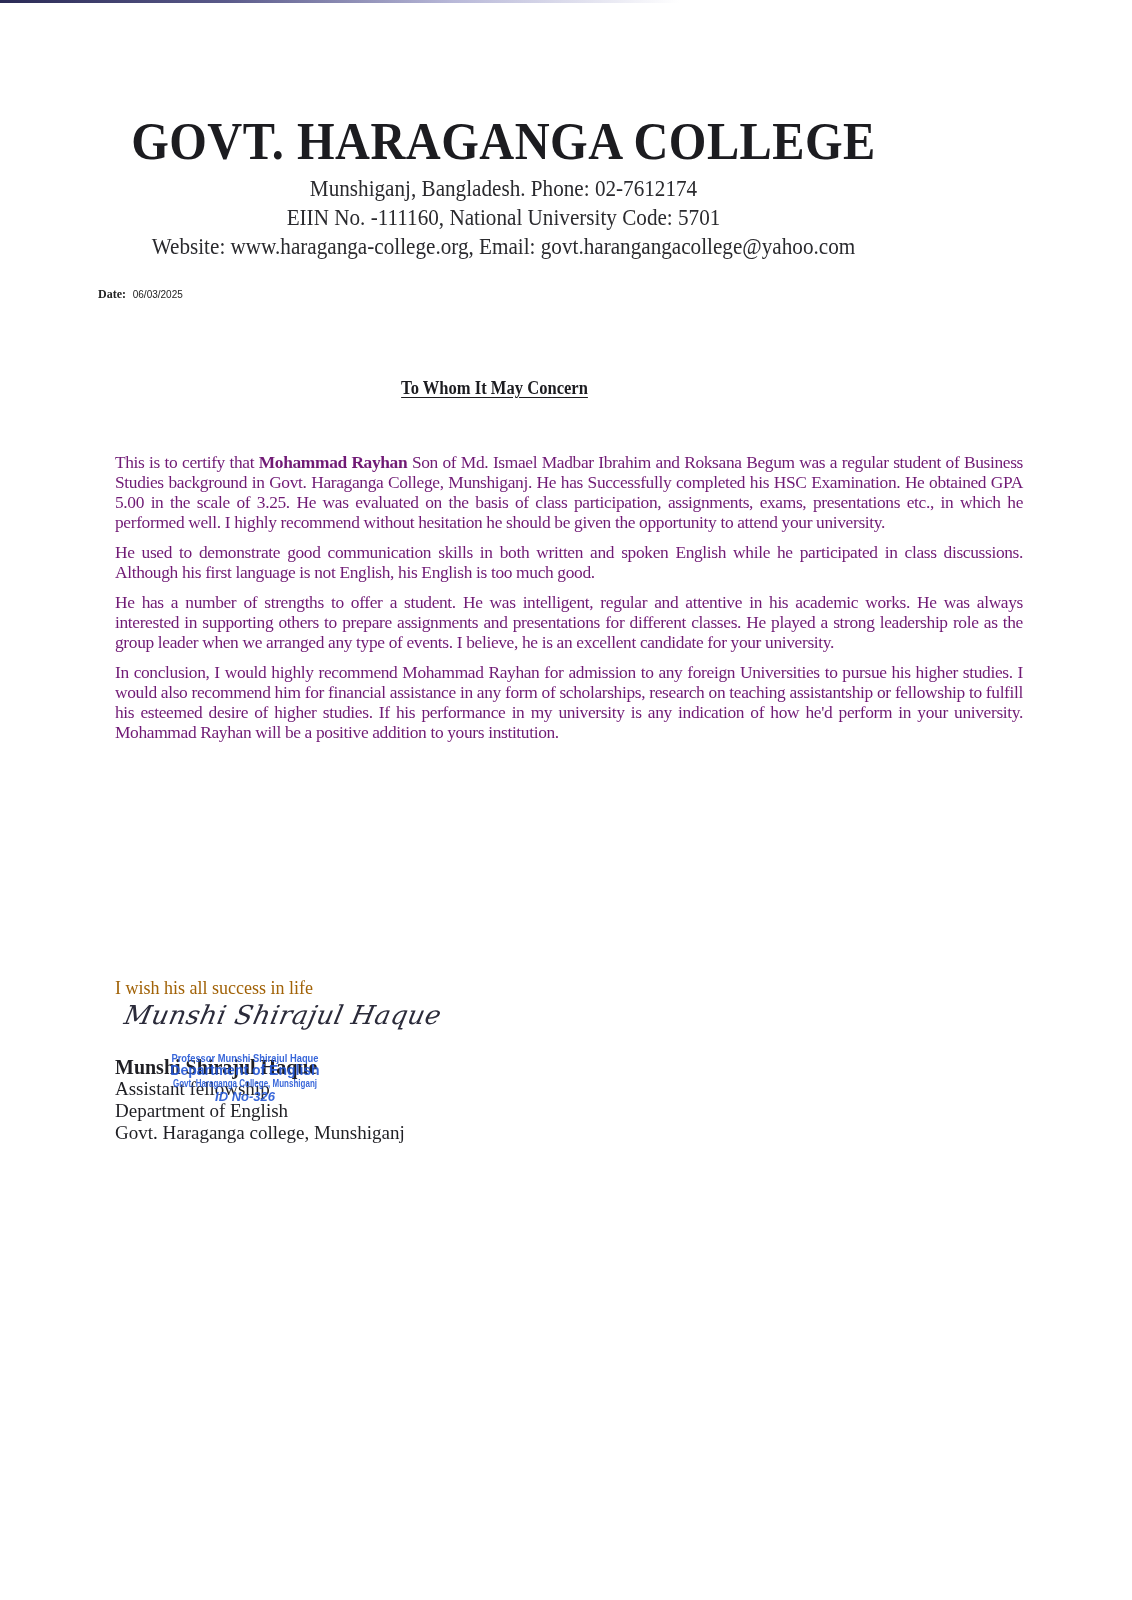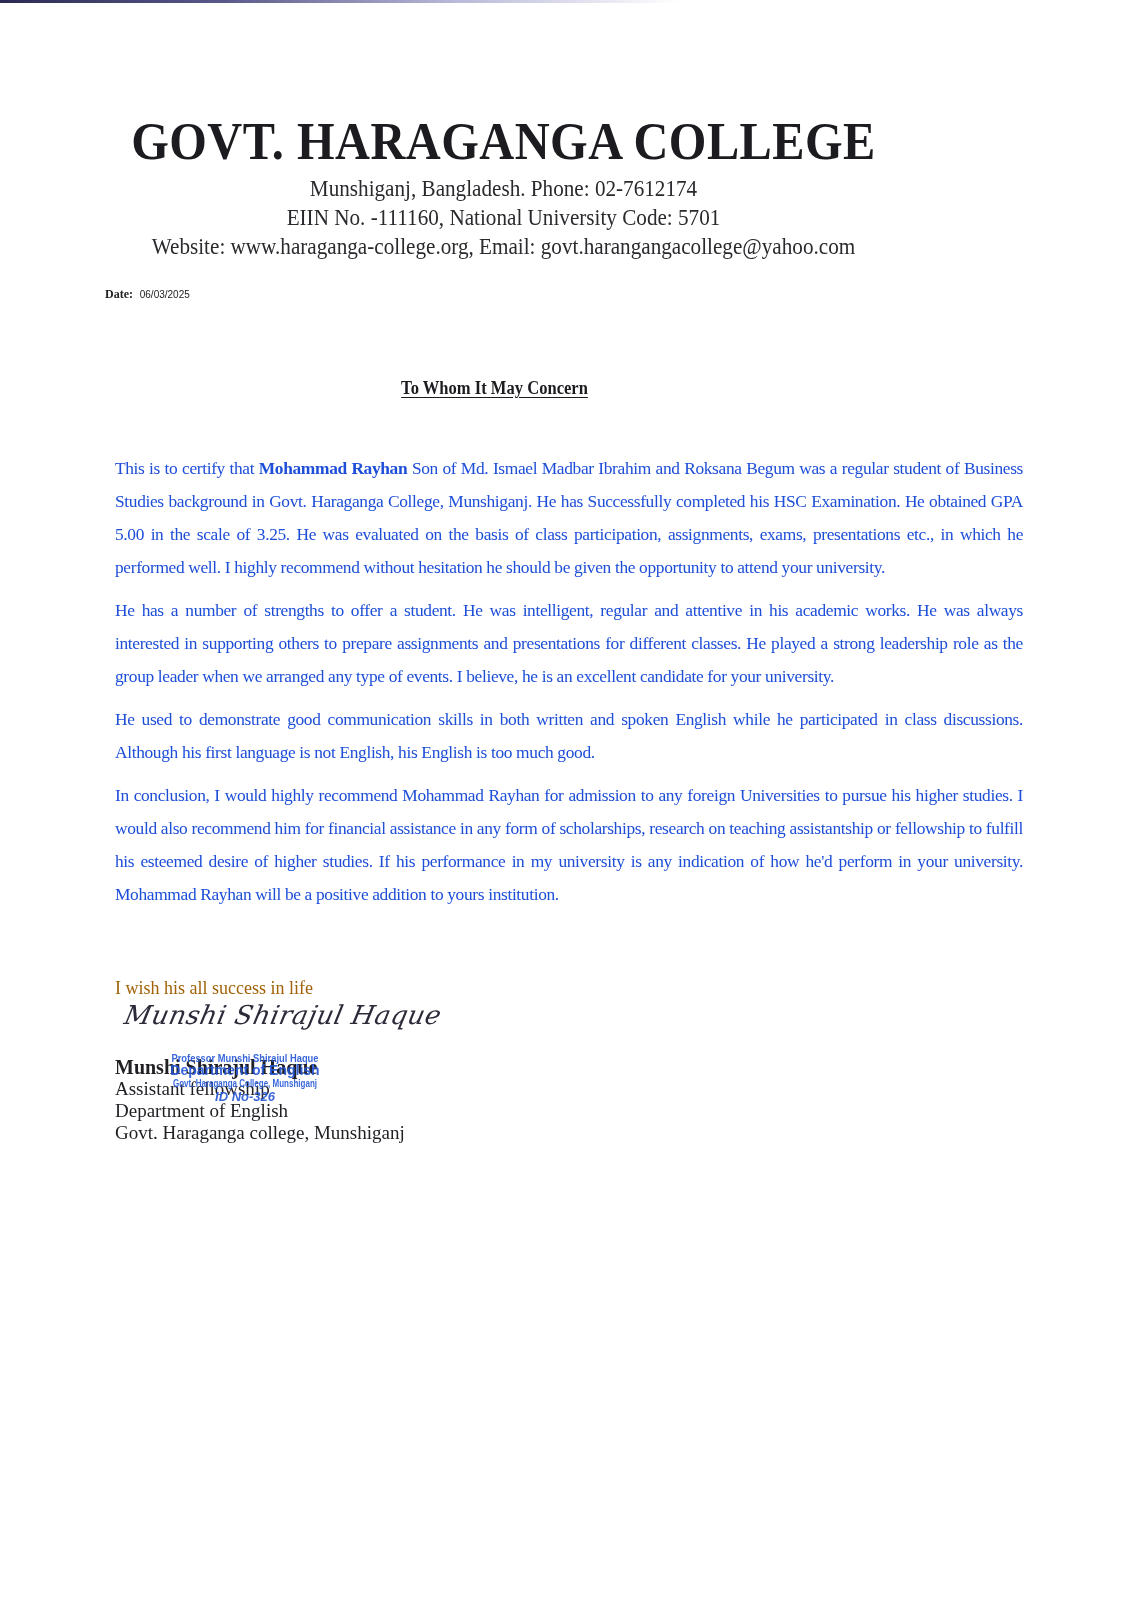--- a/index.html
+++ b/index.html
@@ -42,21 +42,21 @@
       font-size: 23px;
       line-height: 29px;
       color: #2a2a2e;
       margin: 0;
       transform: scaleX(0.92);
     }
     .header-line.first { margin-top: 2px; }
     .date-row {
       position: absolute;
       top: 287px;
-      left: 105px;
+      left: 98px;
       font-size: 11px;
       color: #222;
     }
     .date-label {
       font-family: "Liberation Serif", serif;
       font-weight: bold;
       font-size: 12px;
     }
     .date-value {
       font-family: "Liberation Sans", sans-serif;
@@ -78,22 +78,22 @@
       display: inline-block;
       transform: scaleX(0.92);
       color: #1c1c20;
     }
     .body-text {
       position: absolute;
       top: 452px;
       left: 115px;
       width: 908px;
       font-size: 17.4px;
-      line-height: 33px;
-      color: #1d4ed8;
+      line-height: 20px;
+      color: #701a75;
       text-align: justify;
     }
     .body-text p {
       margin: 0 0 10px 0;
       letter-spacing: -0.35px;
     }
     .closing {
       position: absolute;
       top: 978px;
       left: 115px;
@@ -153,22 +153,22 @@
   <span class="date-label">Date:</span>
   <span class="date-value">06/03/2025</span>
 </div>
 
 <div class="subject">
   <span>To Whom It May Concern</span>
 </div>
 
 <div class="body-text">
   <p><span>This is to certify that </span><b>Mohammad Rayhan</b><span> Son of Md. Ismael Madbar Ibrahim and Roksana Begum was a regular student of Business Studies background in Govt. Haraganga College, Munshiganj. He has Successfully completed his HSC Examination. He obtained GPA 5.00 in the scale of 3.25. He was evaluated on the basis of class participation, assignments, exams, presentations etc., in which he performed well. I highly recommend without hesitation he should be given the opportunity to attend your university.</span></p>
+  <p>He used to demonstrate good communication skills in both written and spoken English while he participated in class discussions. Although his first language is not English, his English is too much good.</p>
   <p>He has a number of strengths to offer a student. He was intelligent, regular and attentive in his academic works. He was always interested in supporting others to prepare assignments and presentations for different classes. He played a strong leadership role as the group leader when we arranged any type of events. I believe, he is an excellent candidate for your university.</p>
-  <p>He used to demonstrate good communication skills in both written and spoken English while he participated in class discussions. Although his first language is not English, his English is too much good.</p>
   <p>In conclusion, I would highly recommend Mohammad Rayhan for admission to any foreign Universities to pursue his higher studies. I would also recommend him for financial assistance in any form of scholarships, research on teaching assistantship or fellowship to fulfill his esteemed desire of higher studies. If his performance in my university is any indication of how he'd perform in your university. Mohammad Rayhan will be a positive addition to yours institution.</p>
 </div>
 
 <div class="closing">I wish his all success in life</div>
 
 <div class="signature">Munshi Shirajul Haque</div>
 
 <div class="sig-block">
   <div class="sig-name">Munshi Shirajul Haque</div>
   <div>Assistant fellowship</div>

